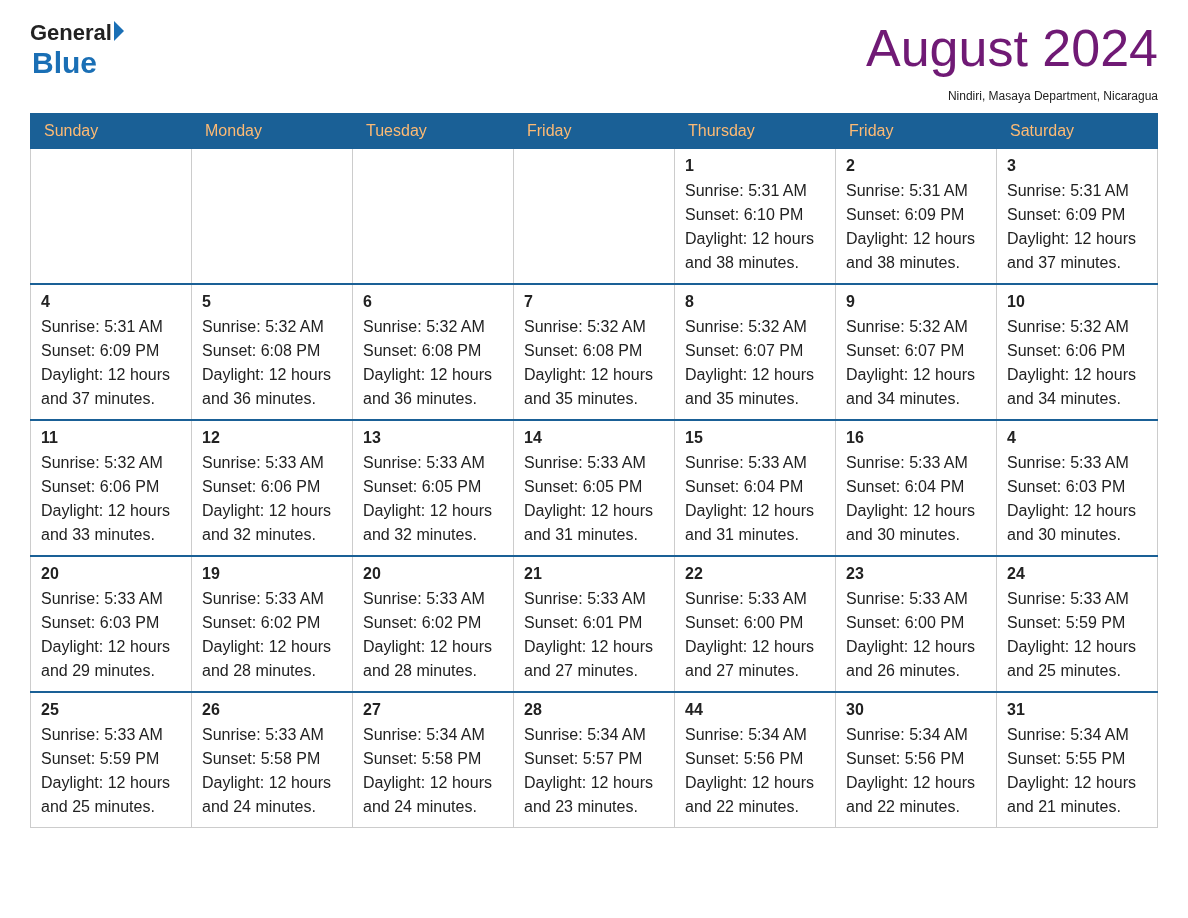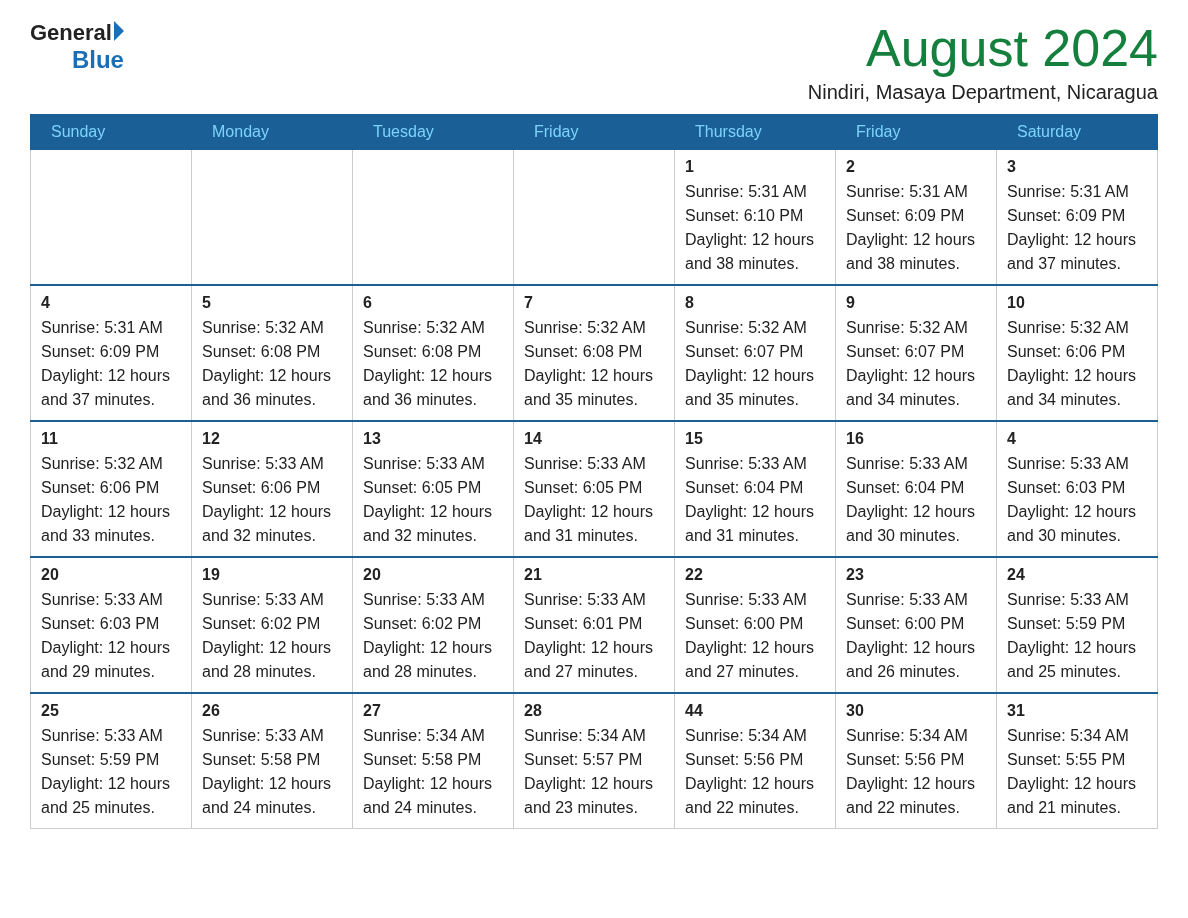--- a/index.html
+++ b/index.html
@@ -14,21 +14,20 @@
     .header-area {
       display: flex;
       justify-content: space-between;
       align-items: flex-start;
       margin-bottom: 10px;
     }
     .logo {
       display: flex;
       align-items: center;
       gap: 0px;
-      text-align: right;
     }
     .logo-text-general {
       font-size: 22px;
       font-weight: bold;
       color: #222;
     }
     .logo-arrow {
       width: 0;
       height: 0;
       border-left: 10px solid #1a6fb5;
@@ -39,48 +38,48 @@
     }
     .logo-block {
       display: flex;
       flex-direction: column;
     }
     .logo-line1 {
       display: flex;
       align-items: center;
     }
     .logo-line2 {
-      font-size: 24px;
+      font-size: 30px;
       font-weight: bold;
       color: #1a6fb5;
       margin-left: 2px;
     }
     .title-area {
       text-align: right;
     }
     .month-title {
       font-size: 52px;
       font-weight: normal;
-      color: #15803d;
+      color: #701a75;
       line-height: 1.1;
     }
     .location-title {
-      font-size: 20px;
-      color: #222;
-      margin-top: 4px;
+      font-size: 12px;
+      color: #222;
+      margin-top: 12px;
     }
     .calendar-table {
       width: 100%;
       border-collapse: collapse;
       margin-top: 10px;
     }
     .calendar-table th {
       background-color: #1a6096;
-      color: #7dd3fc;
-      padding: 8px 20px;
+      color: #fdba74;
+      padding: 8px 13px;
       text-align: left;
       font-size: 16px;
       font-weight: normal;
       border: 1px solid #1a6096;
     }
     .calendar-table td {
       border: 1px solid #ccc;
       vertical-align: top;
       padding: 8px 10px;
       width: 14.28%;

